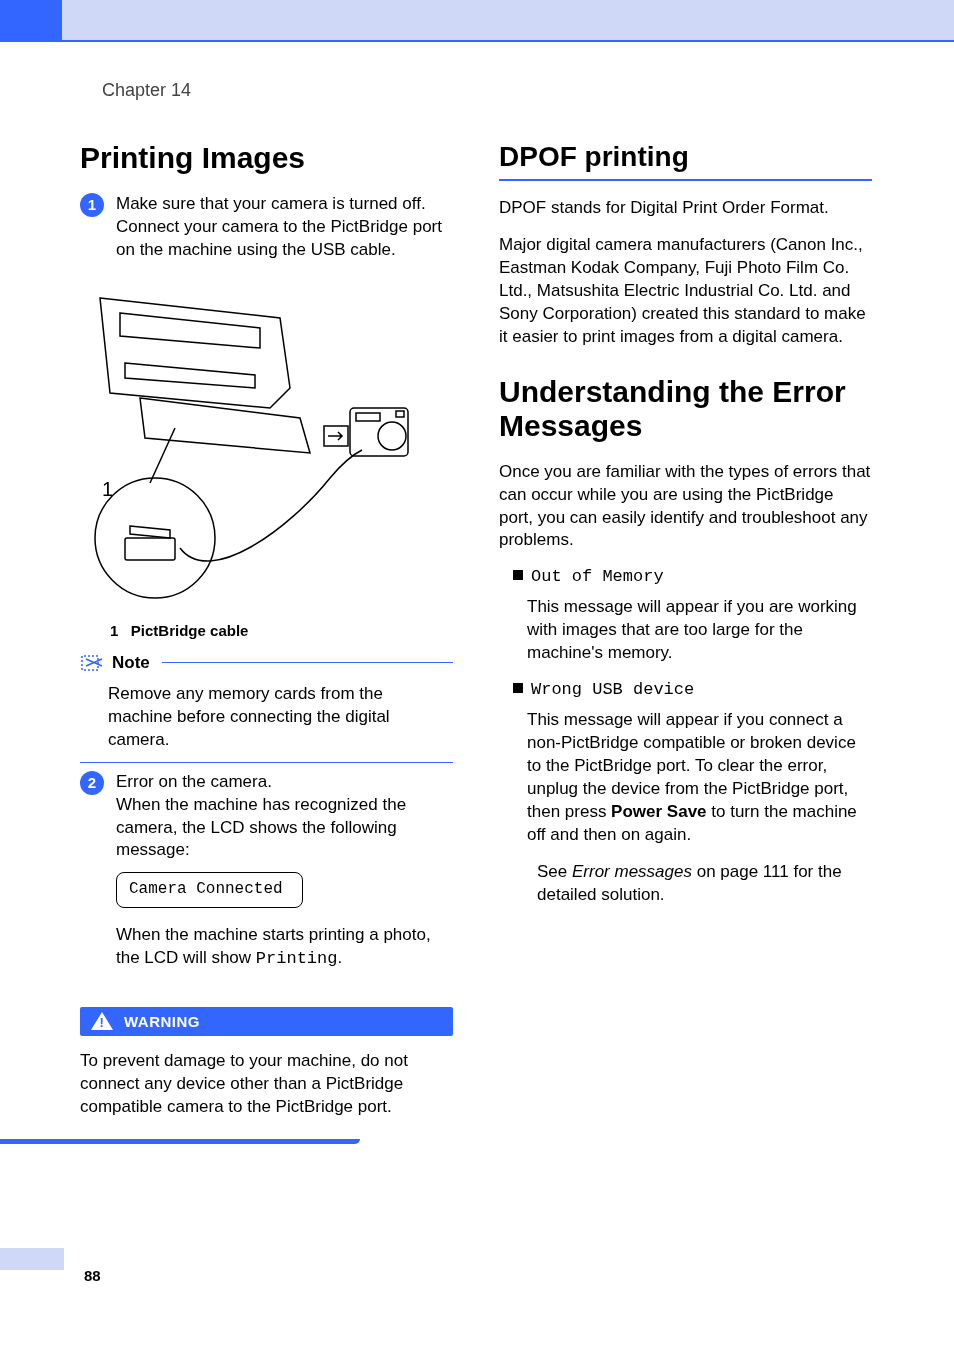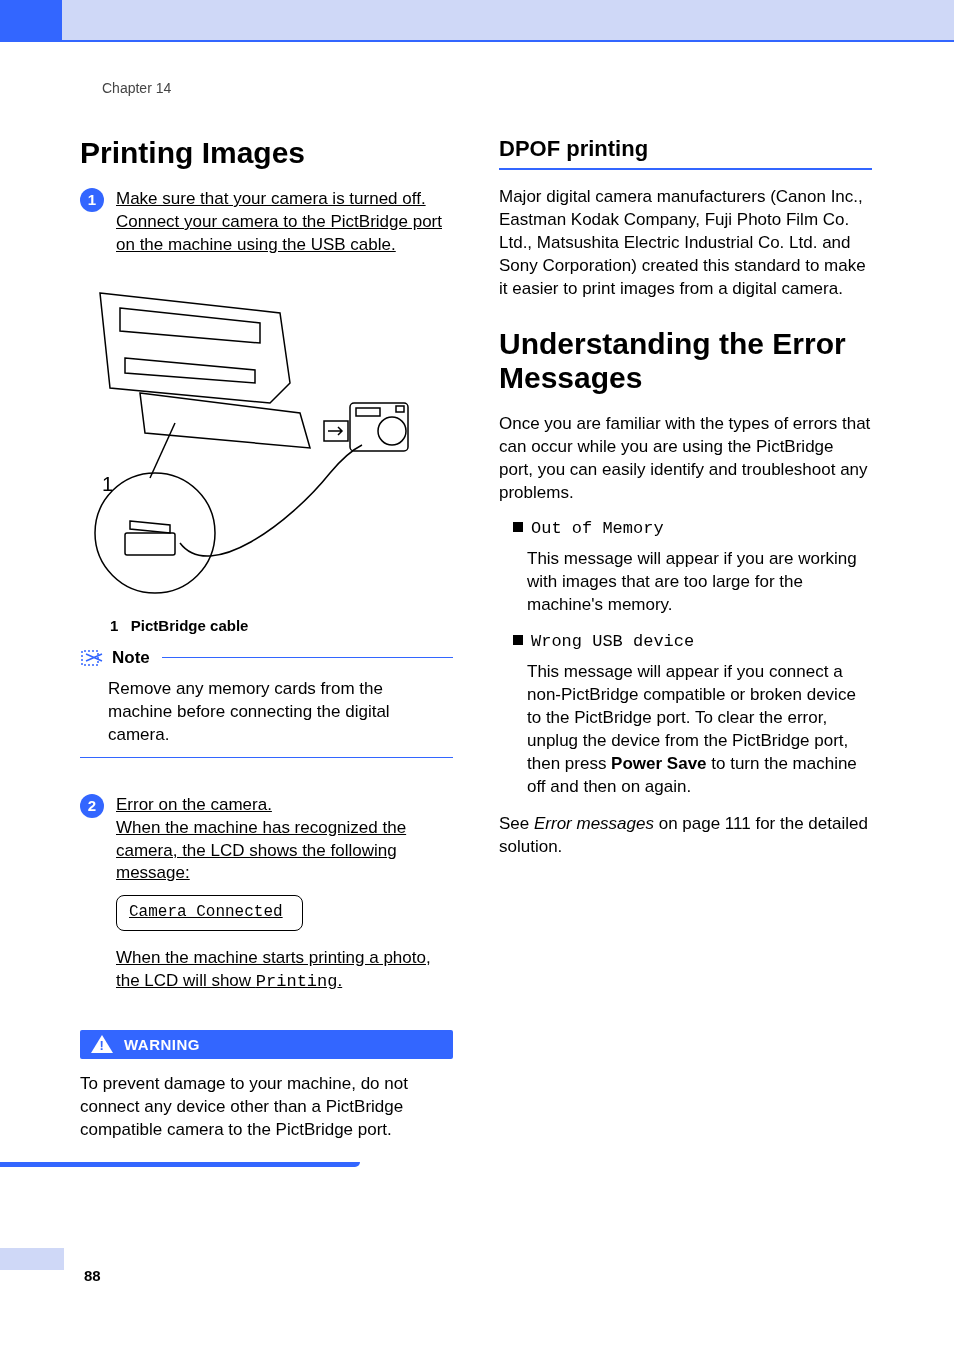--- a/index.html
+++ b/index.html
@@ -23,37 +23,37 @@
     height: 42px;
     background: #3366ff;
   }
   .top-band {
     width: 100%;
     height: 42px;
     background: #cfd8f7;
     border-bottom: 2px solid #3366ff;
   }
   .chapter {
-    font-size: 14px;
+    font-size: 18px;
     color: #444;
     margin: 38px 0 0 102px;
   }
   .columns {
     display: flex;
     gap: 46px;
     padding: 40px 82px 0 80px;
   }
   .col { flex: 1; }
   h1 {
     font-size: 30px;
     font-weight: bold;
     margin-bottom: 18px;
   }
   h2 {
-    font-size: 22px;
+    font-size: 28px;
     font-weight: bold;
     border-bottom: 2px solid #3366ff;
     padding-bottom: 6px;
     margin-bottom: 16px;
   }
   p { line-height: 1.35; margin-bottom: 14px; }
   .step {
     display: flex;
     align-items: flex-start;
     gap: 12px;
@@ -63,21 +63,21 @@
     flex: 0 0 24px;
     width: 24px; height: 24px;
     border-radius: 50%;
     background: #3366ff;
     color: #fff;
     font-weight: bold;
     font-size: 15px;
     text-align: center;
     line-height: 24px;
   }
-  .step-body { flex: 1; line-height: 1.35; text-decoration: underline; }
+  .step-body { flex: 1; line-height: 1.35; }
   .figure-placeholder {
     width: 330px;
     height: 330px;
     border: none;
     margin: 0 auto 14px 0;
     position: relative;
   }
   .figure-placeholder svg { width: 100%; height: 100%; }
   .caption {
     font-weight: bold;
@@ -98,21 +98,21 @@
   .note-label { font-weight: bold; font-size: 17px; }
   .note-rule {
     flex: 1;
     border-top: 1.5px solid #3366ff;
     margin-left: 6px;
   }
   .note-body {
     padding: 6px 4px 10px 28px;
     line-height: 1.35;
     border-bottom: 1.5px solid #3366ff;
-    margin-bottom: 36px;
+    margin-bottom: 8px;
   }
   .lcd-box {
     border: 1.5px solid #000;
     border-radius: 8px;
     padding: 6px 12px;
     font-family: "Courier New", monospace;
     font-size: 16px;
     width: 187px;
     margin: 10px 0 16px 0;
   }
@@ -154,21 +154,21 @@
     width: 10px; height: 10px;
     background: #000;
     margin-right: 8px;
     vertical-align: 1px;
   }
   .err-name { font-family: "Courier New", monospace; }
   .err-desc {
     margin: 8px 0 14px 28px;
     line-height: 1.35;
   }
-  .see-line { line-height: 1.35; }
+  .see-line { line-height: 1.35; margin-left: 38px; }
   .italic { font-style: italic; }
   .bold { font-weight: bold; }
   .page-num-block {
     position: absolute;
     left: 0;
     bottom: 78px;
     width: 64px;
     height: 22px;
     background: #cfd8f7;
   }
@@ -272,20 +272,21 @@
       </div>
       <div class="warning-body">To prevent damage to your machine, do not connect any device other than a PictBridge compatible camera to the PictBridge port.</div>
 
       <div class="bottom-rule-wrap">
         <div class="bottom-rule"></div>
       </div>
     </div>
 
     <div class="col">
       <h2>DPOF printing</h2>
+      <p>DPOF stands for Digital Print Order Format.</p>
       <p>Major digital camera manufacturers (Canon Inc., Eastman Kodak Company, Fuji Photo Film Co. Ltd., Matsushita Electric Industrial Co. Ltd. and Sony Corporation) created this standard to make it easier to print images from a digital camera.</p>
 
       <h1 style="margin-top:26px;">Understanding the Error Messages</h1>
       <p>Once you are familiar with the types of errors that can occur while you are using the PictBridge port, you can easily identify and troubleshoot any problems.</p>
 
       <div class="err-item">
         <span class="err-bullet"></span><span class="err-name">Out of Memory</span>
       </div>
       <div class="err-desc">This message will appear if you are working with images that are too large for the machine's memory.</div>
 

